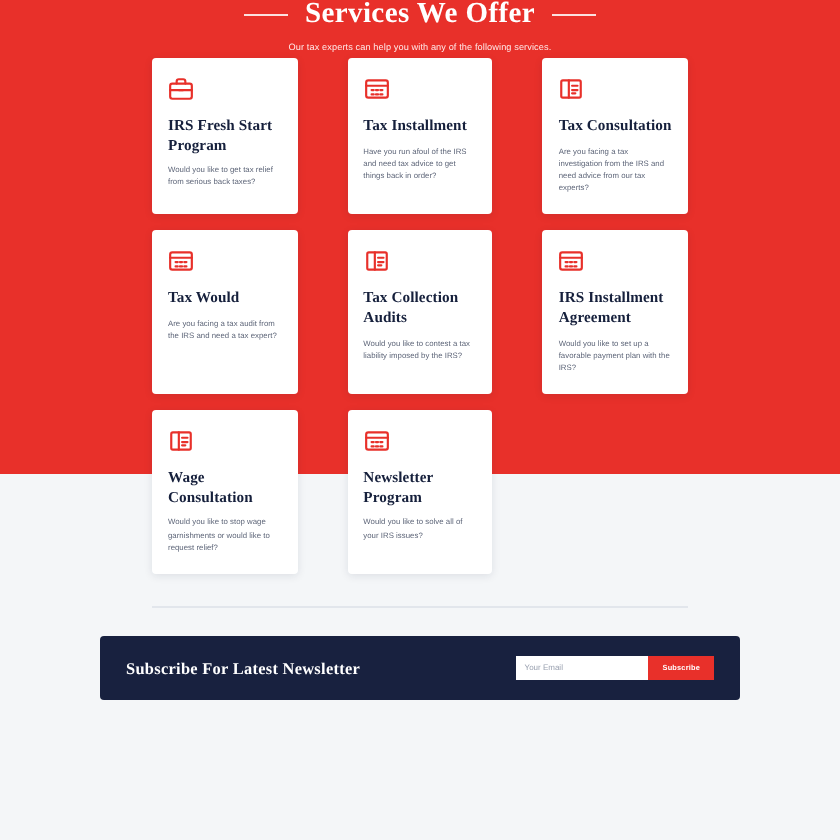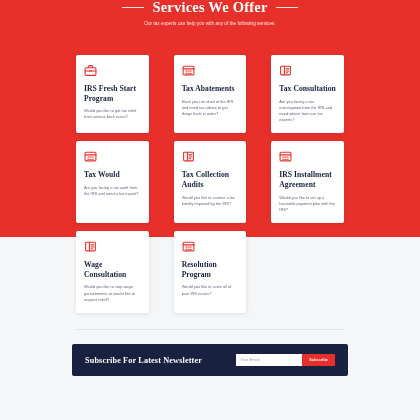--- a/index.html
+++ b/index.html
@@ -67,21 +67,21 @@
     color: #ffe9e8;
     letter-spacing: .05px;
     line-height: 7px;
   }
 
   
   .grid {
     position: relative;
     z-index: 2;
     width: 268px;
-    margin: 28px auto 0 auto;
+    margin: 2px auto 0 auto;
     display: grid;
     grid-template-columns: repeat(3, 1fr);
     gap: 8px 25px;
   }
 
   .card {
     background: #ffffff;
     border-radius: 2px;
     padding: 9px 8px 10px 8px;
     box-shadow: 0 1px 4px rgba(20,30,60,.10);
@@ -123,21 +123,21 @@
     width: 268px;
     height: 1px;
     margin: 16px auto 0 auto;
     background: #e2e6ec;
   }
 
   
   .newsletter {
     position: relative;
     z-index: 2;
-    width: 276px;
+    width: 320px;
     margin: 14px auto 0 auto;
     background: #18213f;
     border-radius: 2px;
     height: 32px;
     display: flex;
     align-items: center;
     padding: 0 13px;
   }
 
   .newsletter-title {
@@ -217,21 +217,21 @@
           <rect x="2" y="4" width="20" height="16" rx="2"></rect>
           <path d="M2 9h20"></path>
           <path d="M7 13h2"></path>
           <path d="M11 13h2"></path>
           <path d="M15 13h2"></path>
           <path d="M7 17h2"></path>
           <path d="M11 17h2"></path>
           <path d="M15 17h2"></path>
         </svg>
     </span>
-    <div class="card-title">Tax Abatements</div>
+    <div class="card-title">Tax Installment</div>
     <div class="card-desc">Have you run afoul of the IRS and need tax advice to get things back in order?</div>
   </div>
 
   <div class="card">
     <span class="card-icon">
       <svg viewBox="0 0 24 24" fill="none" stroke="currentColor" stroke-width="2" stroke-linecap="round" stroke-linejoin="round">
           <rect x="3" y="4" width="18" height="16" rx="1.5"></rect>
           <path d="M10 4v16"></path>
           <path d="M13 9h5"></path>
           <path d="M13 13h5"></path>
@@ -313,21 +313,21 @@
           <rect x="2" y="4" width="20" height="16" rx="2"></rect>
           <path d="M2 9h20"></path>
           <path d="M7 13h2"></path>
           <path d="M11 13h2"></path>
           <path d="M15 13h2"></path>
           <path d="M7 17h2"></path>
           <path d="M11 17h2"></path>
           <path d="M15 17h2"></path>
         </svg>
     </span>
-    <div class="card-title">Resolution Program</div>
+    <div class="card-title">Newsletter Program</div>
     <div class="card-desc">Would you like to solve all of your IRS issues?</div>
   </div>
 
 </div>
 
 <div class="divider"></div>
 
 <div class="newsletter">
   <div class="newsletter-title">Subscribe For Latest Newsletter</div>
   <div class="newsletter-form">

